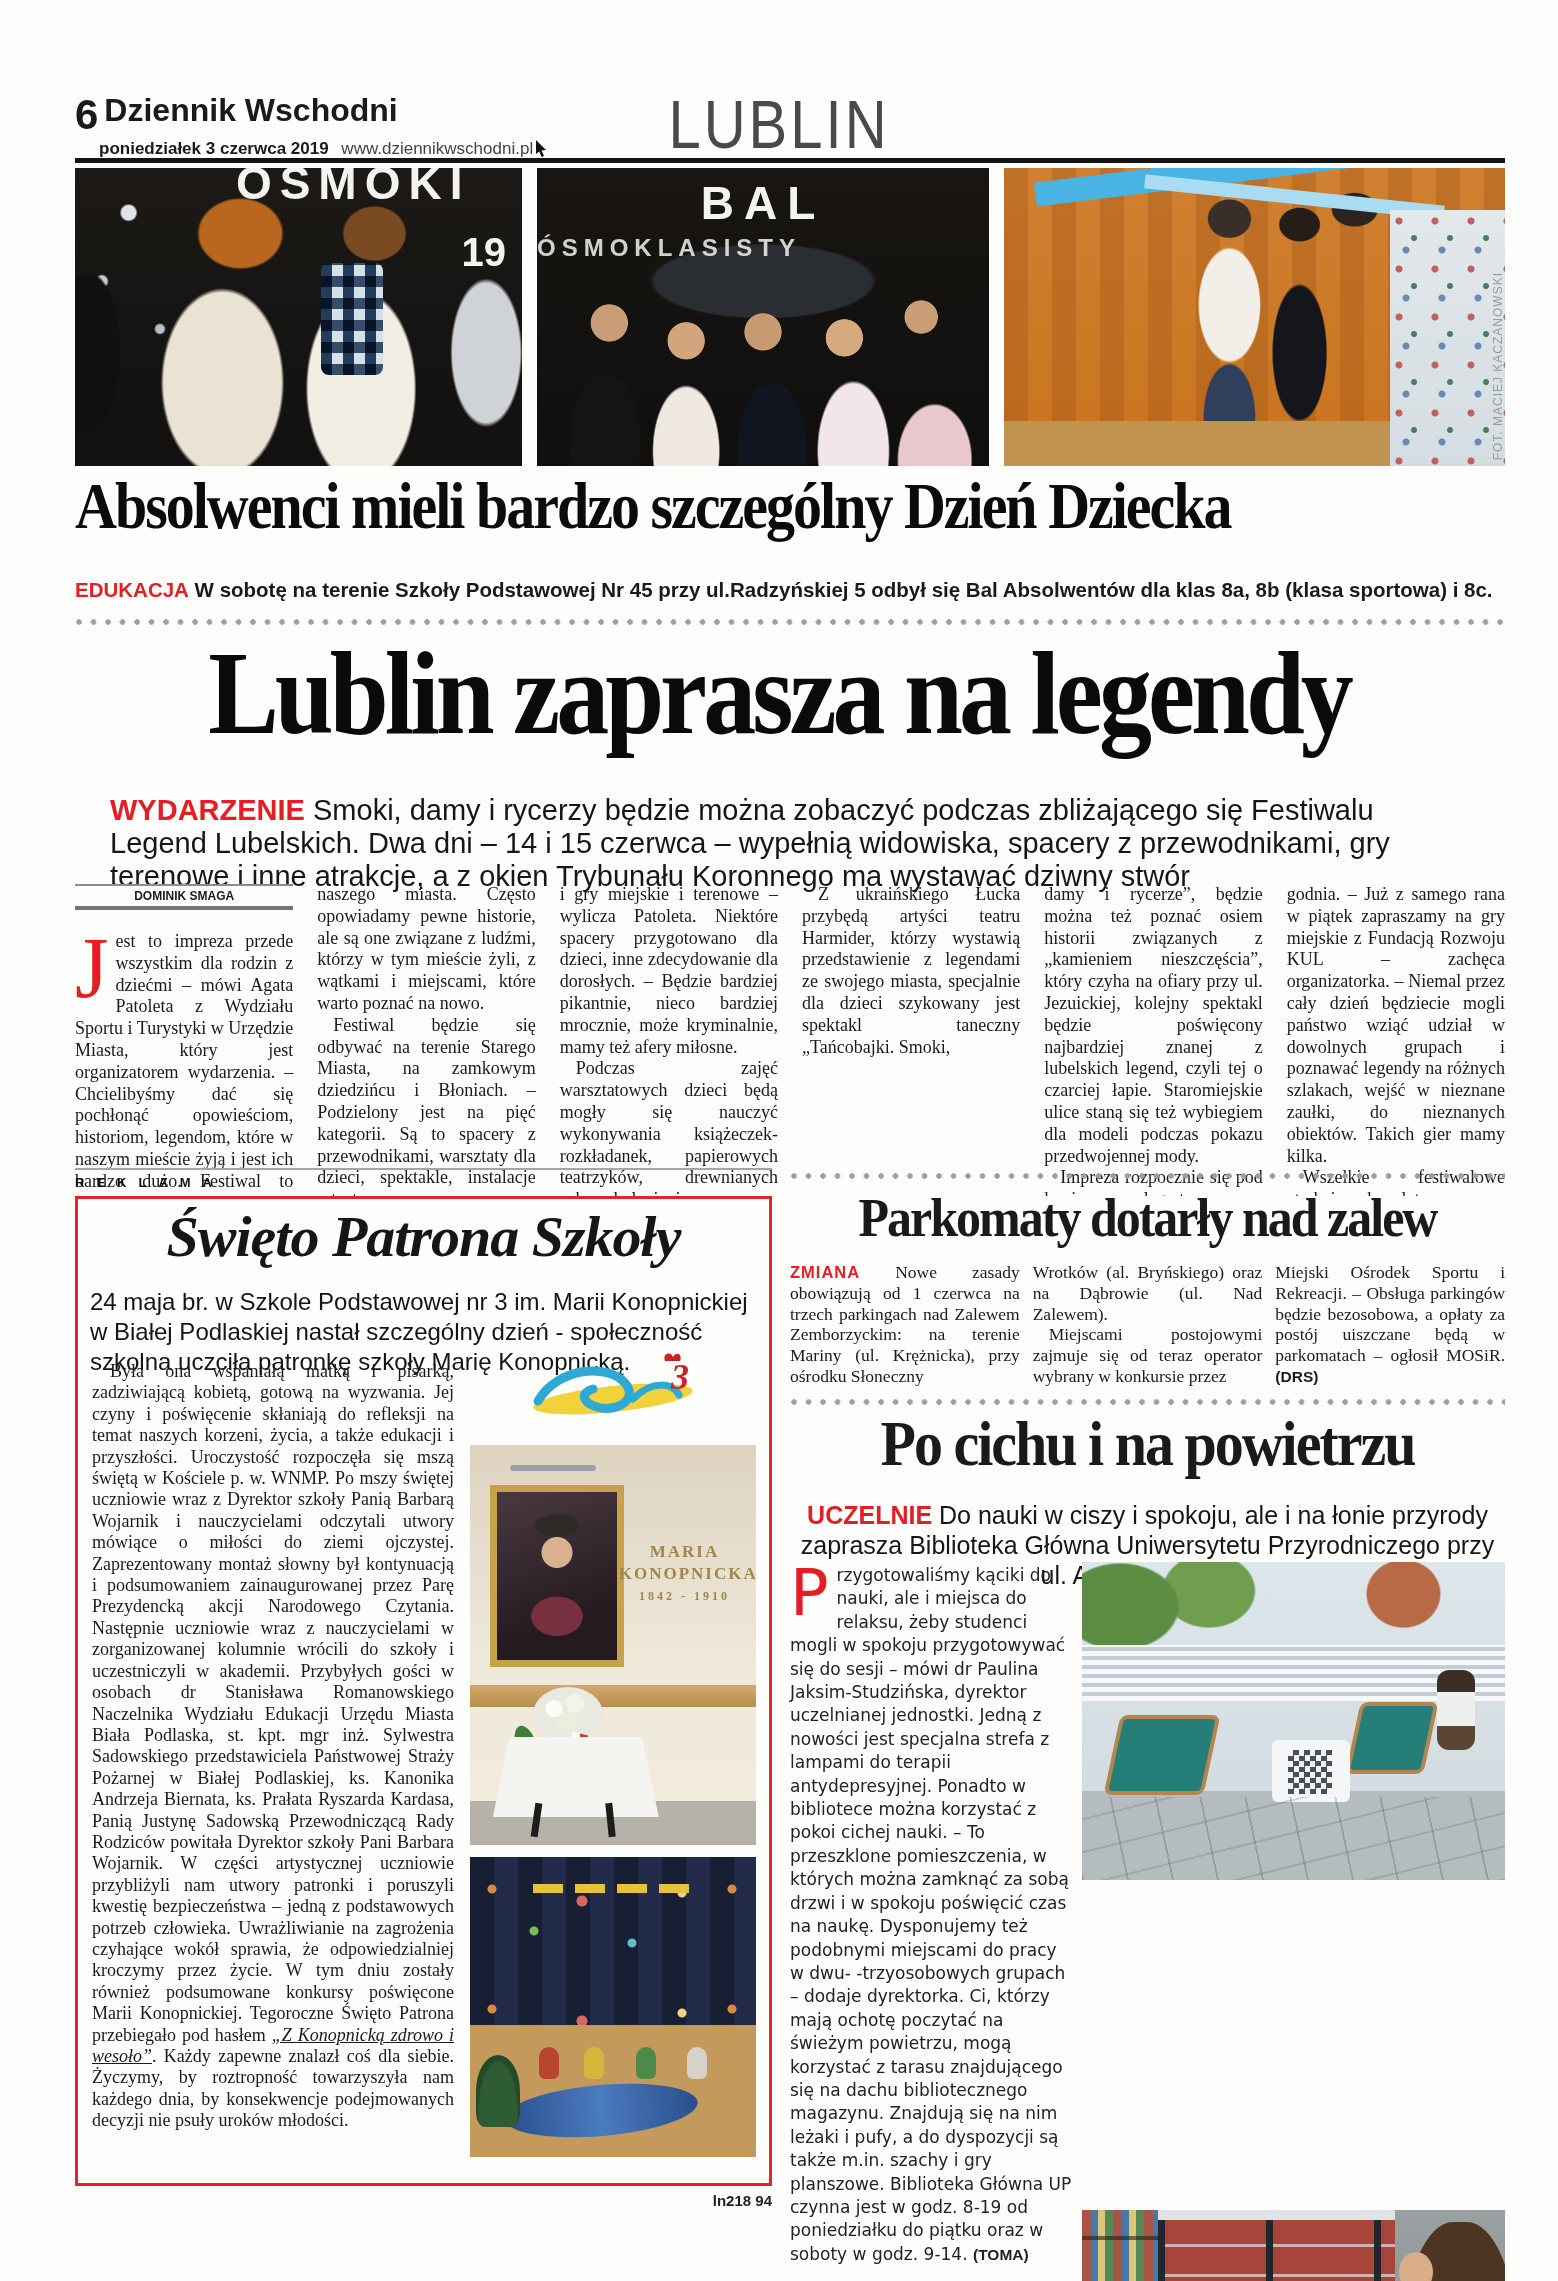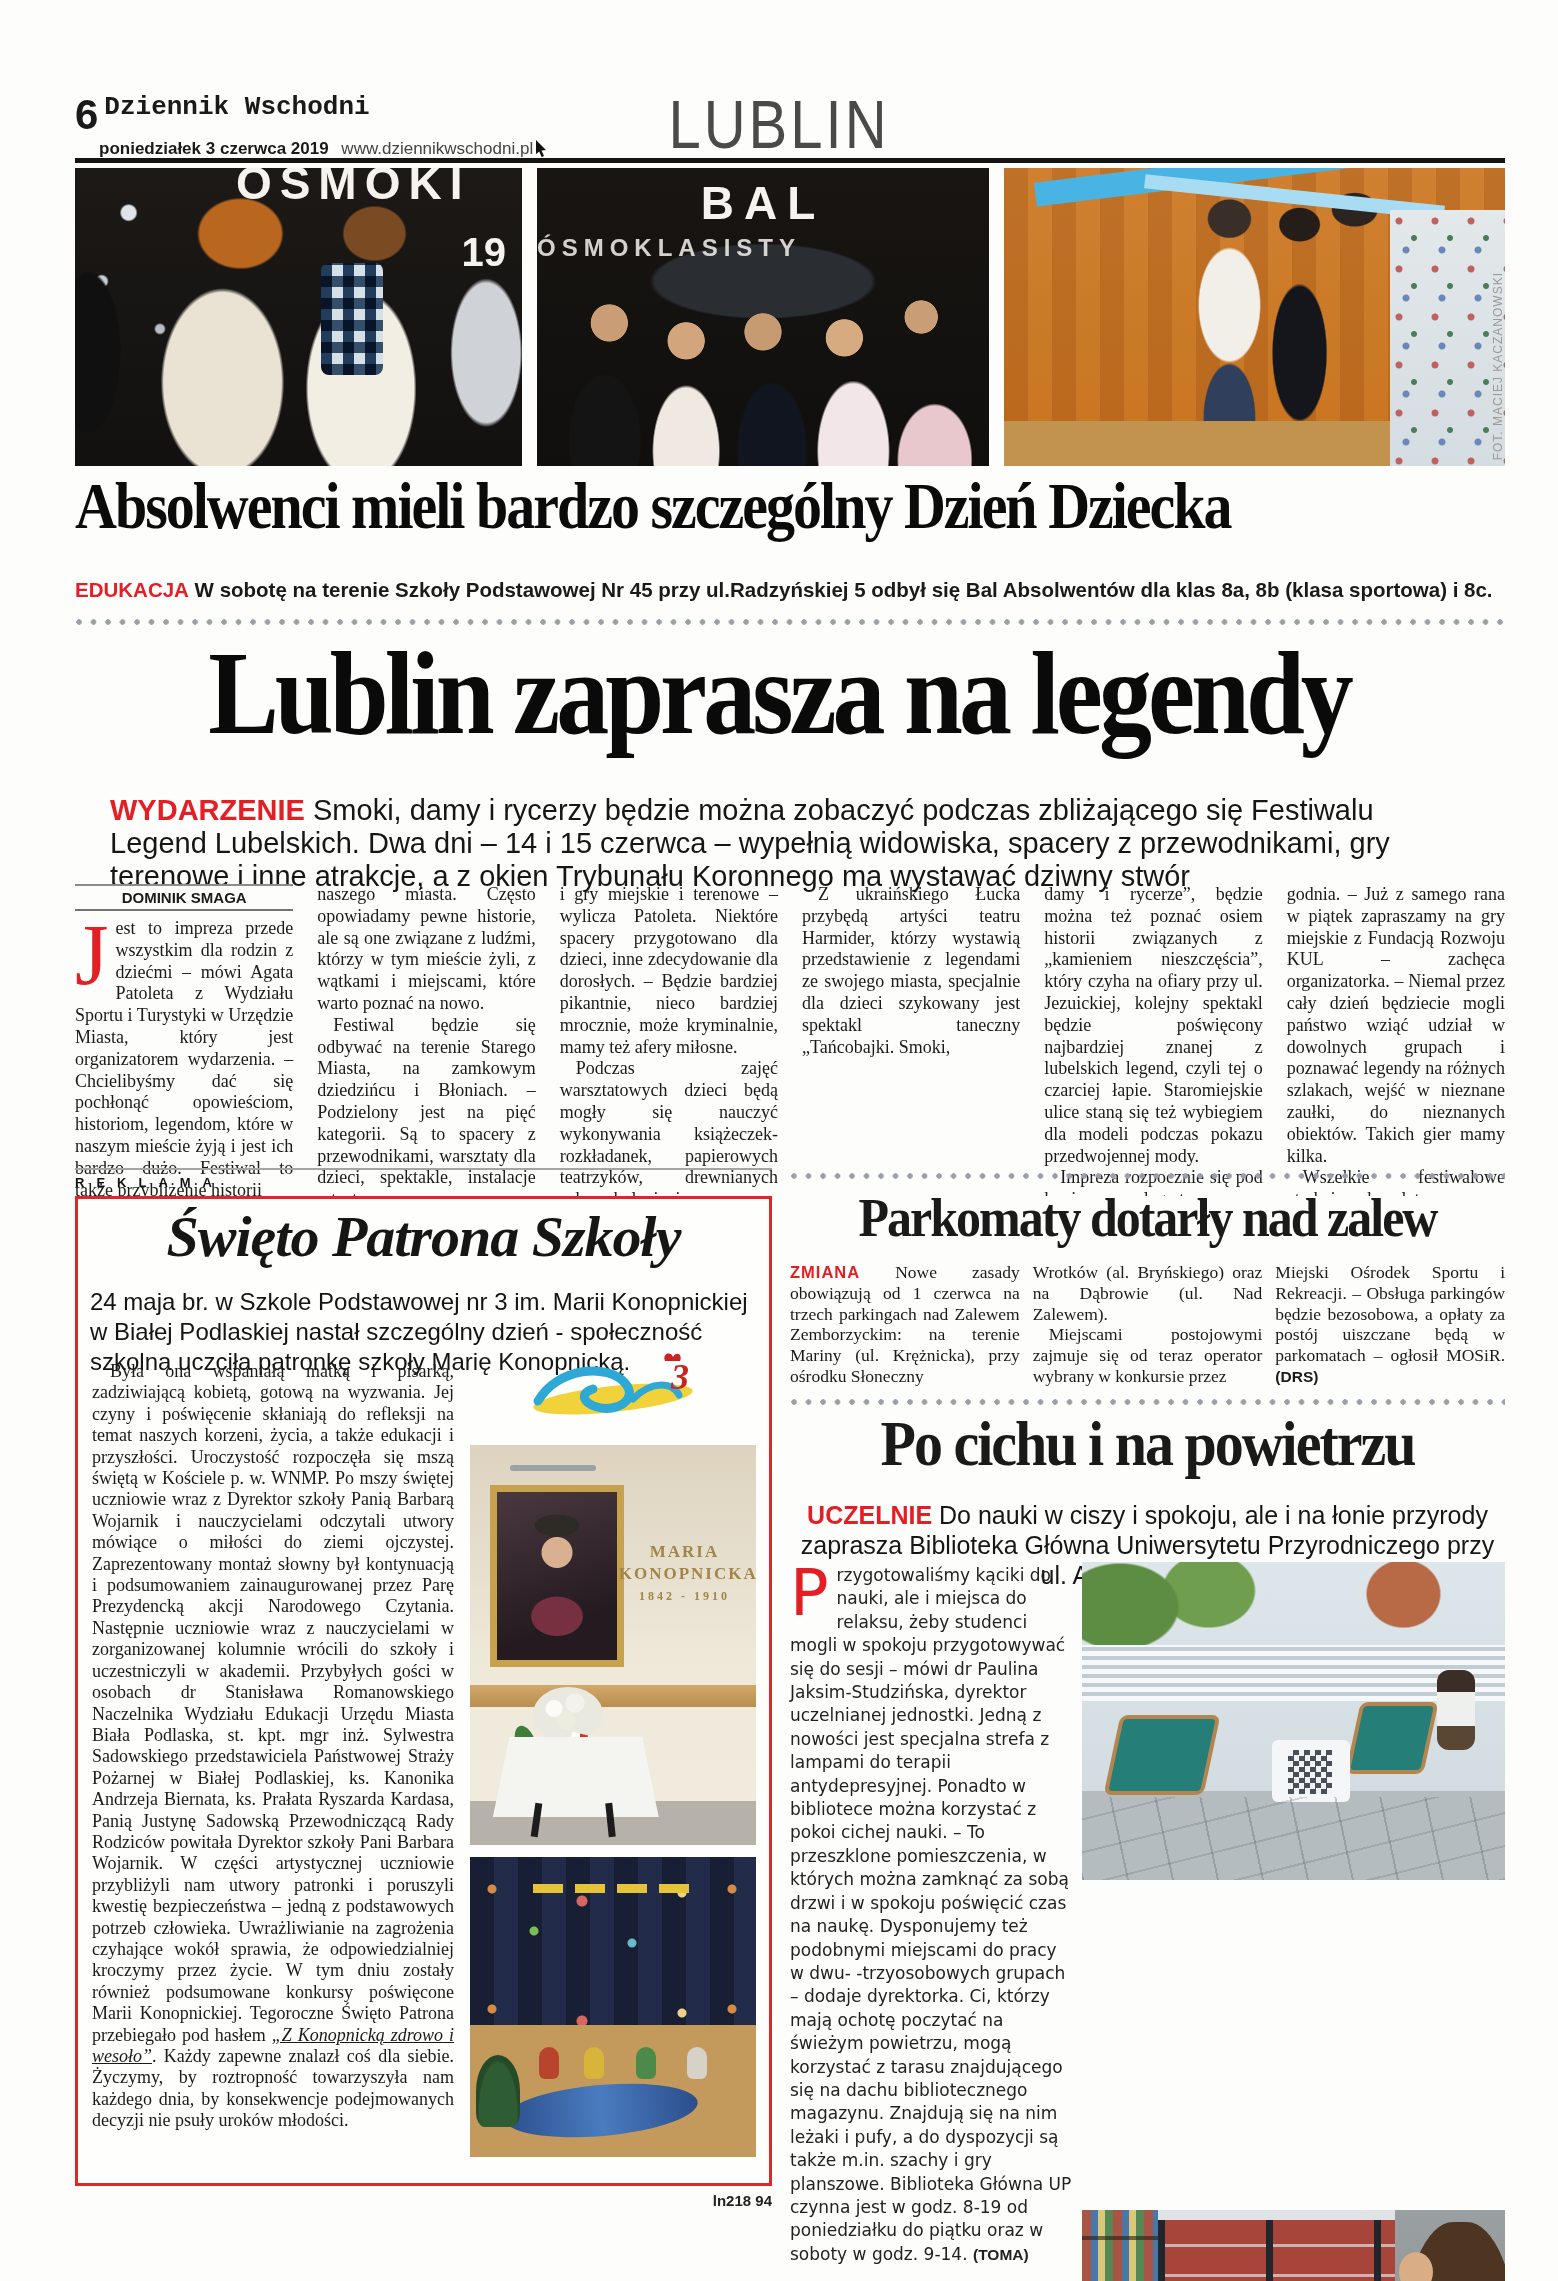--- a/index.html
+++ b/index.html
@@ -3,21 +3,21 @@
 <meta charset="utf-8">
 <style>
   html,body{margin:0;padding:0;background:#e8e8e8;}
   .sheet{position:relative;width:1558px;height:2281px;background:#fdfdfc;overflow:hidden;
          font-family:"Liberation Serif",serif;color:#1a1a1a;margin:0 auto;}
   .abs{position:absolute;}
   .red{color:#e31e24;}
   
   .masthead{left:75px;top:94px;font-family:"Liberation Sans",sans-serif;line-height:1;}
   .pageno{font-size:42px;font-weight:bold;vertical-align:top;}
-  .papername{font-size:26px;font-weight:bold;margin-left:6px;font-family:Liberation Mono, monospace;}
+  .papername{font-size:32px;font-weight:bold;margin-left:6px;}
   .mastline2{font-size:17px;margin-top:4px;margin-left:24px;}
   .mastdate{font-weight:bold;}
   .masturl{color:#444;font-weight:normal;margin-left:8px;}
   .cursor-svg{vertical-align:-4px;margin-left:2px;}
   .section-title{left:0;right:0;top:84px;text-align:center;font-family:"Liberation Sans",sans-serif;
       font-size:58px;color:#4a4a4a;letter-spacing:3px;transform:scaleY(1.18);transform-origin:top;}
   .top-rule{left:75px;top:158px;width:1430px;height:5px;background:#141414;}
   
   .dots{height:8px;background-image:radial-gradient(circle at 4px 4px,#9aa0a6 2.5px,transparent 3px);
         background-size:14.5px 8px;background-repeat:repeat-x;}
@@ -82,22 +82,22 @@
   .kicker{left:75px;top:578px;width:1430px;font-family:"Liberation Sans",sans-serif;
      font-size:20.5px;font-weight:bold;}
   .d1{left:75px;top:618px;width:1430px;}
   .h1-main{left:40px;top:634px;width:1478px;text-align:center;font-size:106px;font-weight:bold;
      letter-spacing:-4px;line-height:1;color:#0a0a0a;transform:scaleY(1.12);transform-origin:top;}
   .lead{left:110px;top:794px;width:1338px;text-align:left;font-family:"Liberation Sans",sans-serif;
      font-size:29px;line-height:33px;color:#161616;}
   
   .cols{left:75px;top:884px;width:1430px;display:flex;gap:24px;height:312px;overflow:hidden;}
   .col{flex:1;min-width:0;}
-  .byline{border-top:2px solid #8c8c8c;border-bottom:2px solid #737373;text-align:center;
-     font-family:"Liberation Sans",sans-serif;font-weight:bold;font-size:15px;padding:3px 0;margin:0 0 7px;}
+  .byline{border-top:2px solid #8c8c8c;border-bottom:4px solid #737373;text-align:center;
+     font-family:"Liberation Sans",sans-serif;font-weight:bold;font-size:12px;padding:3px 0;margin:0 0 21px;}
   .np{margin:0;font-size:18px;line-height:21.8px;text-align:justify;hyphens:auto;-webkit-hyphens:auto;}
   .ind{text-indent:16px;}
   .dropcap{float:left;color:#e31e24;font-size:86px;line-height:66px;padding:4px 7px 0 0;font-weight:normal;}
   
   .left-rule{left:75px;top:1168px;width:697px;height:2px;background:#a5a5a5;}
   .reklama{left:75px;top:1175px;width:697px;text-align:left;font-family:"Liberation Sans",sans-serif;
      font-size:13px;font-weight:bold;letter-spacing:12px;color:#111;}
   .d2{left:790px;top:1172px;width:715px;}
   .adbox{left:75px;top:1196px;width:691px;height:984px;border:3px solid #e0262a;background:#fefefd;}
   .adtitle{left:0;right:0;top:4px;text-align:center;font-style:italic;font-weight:bold;font-size:58px;

